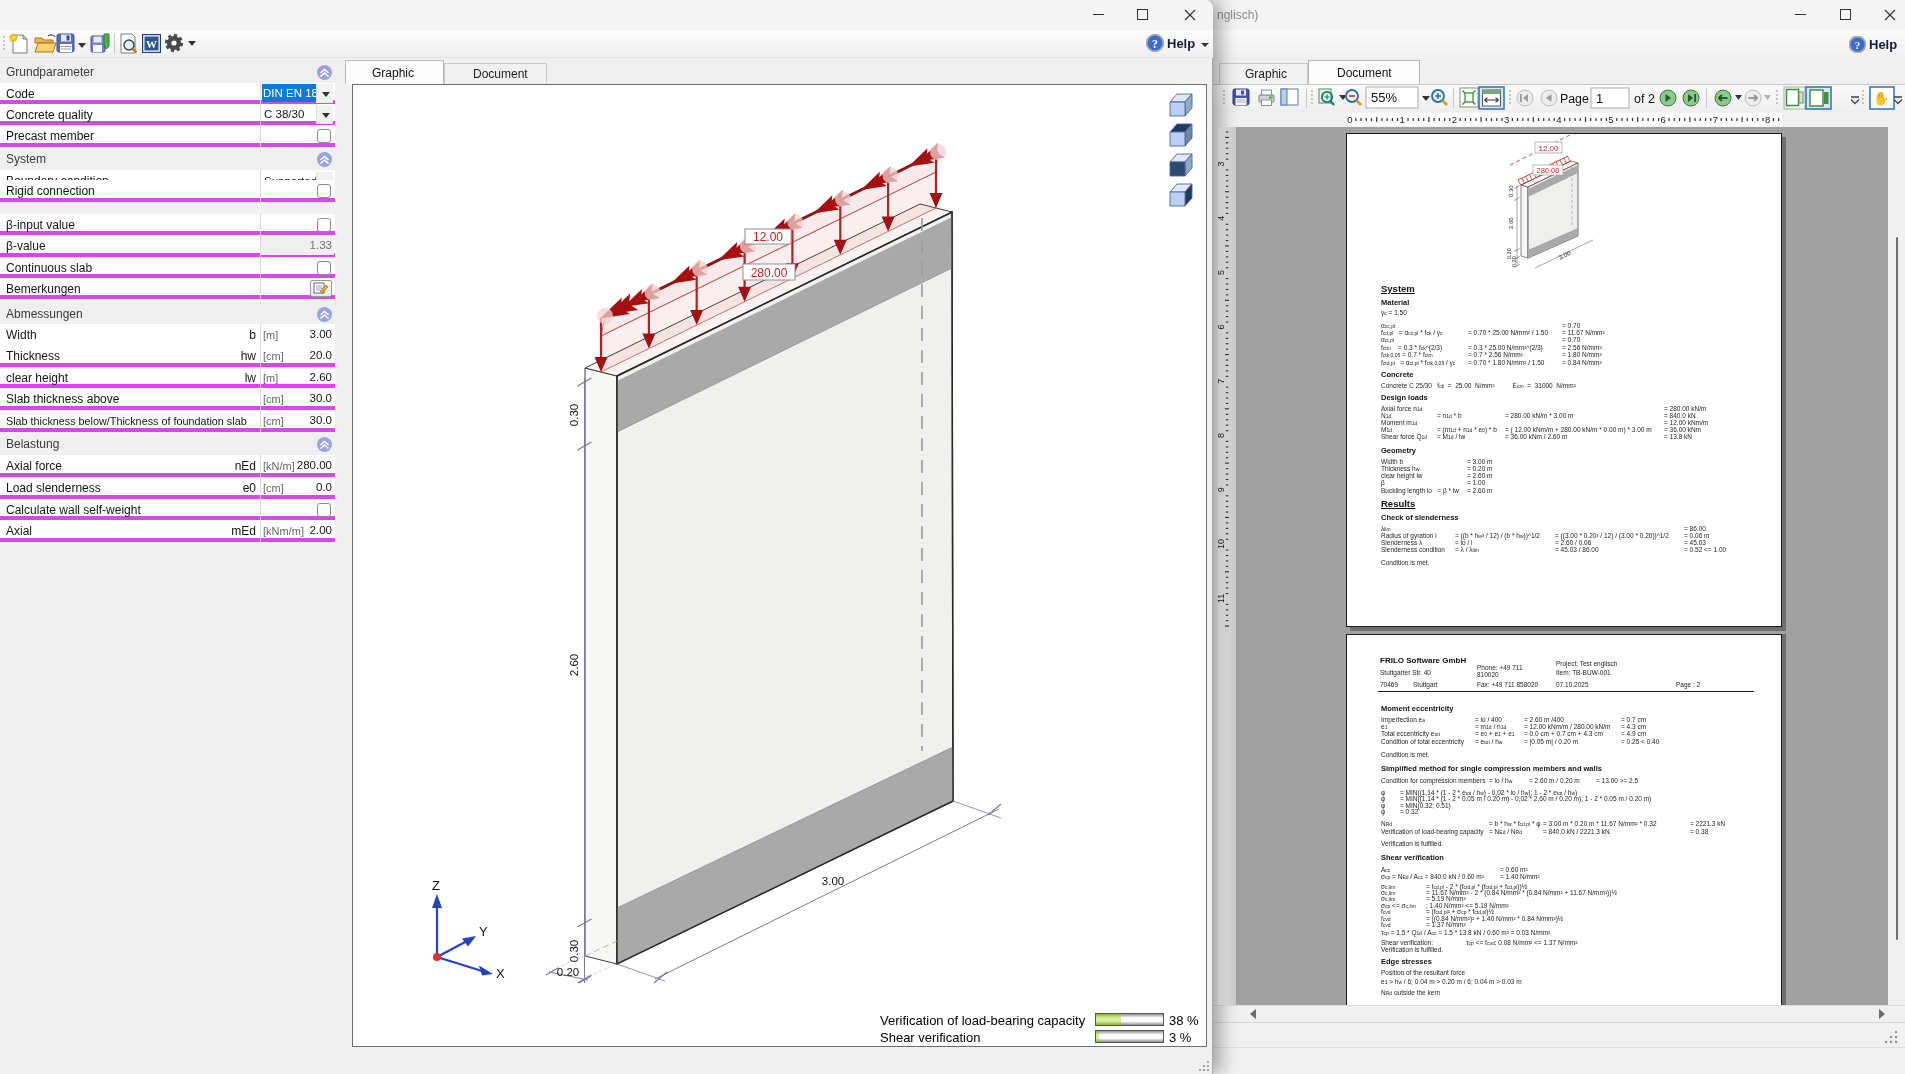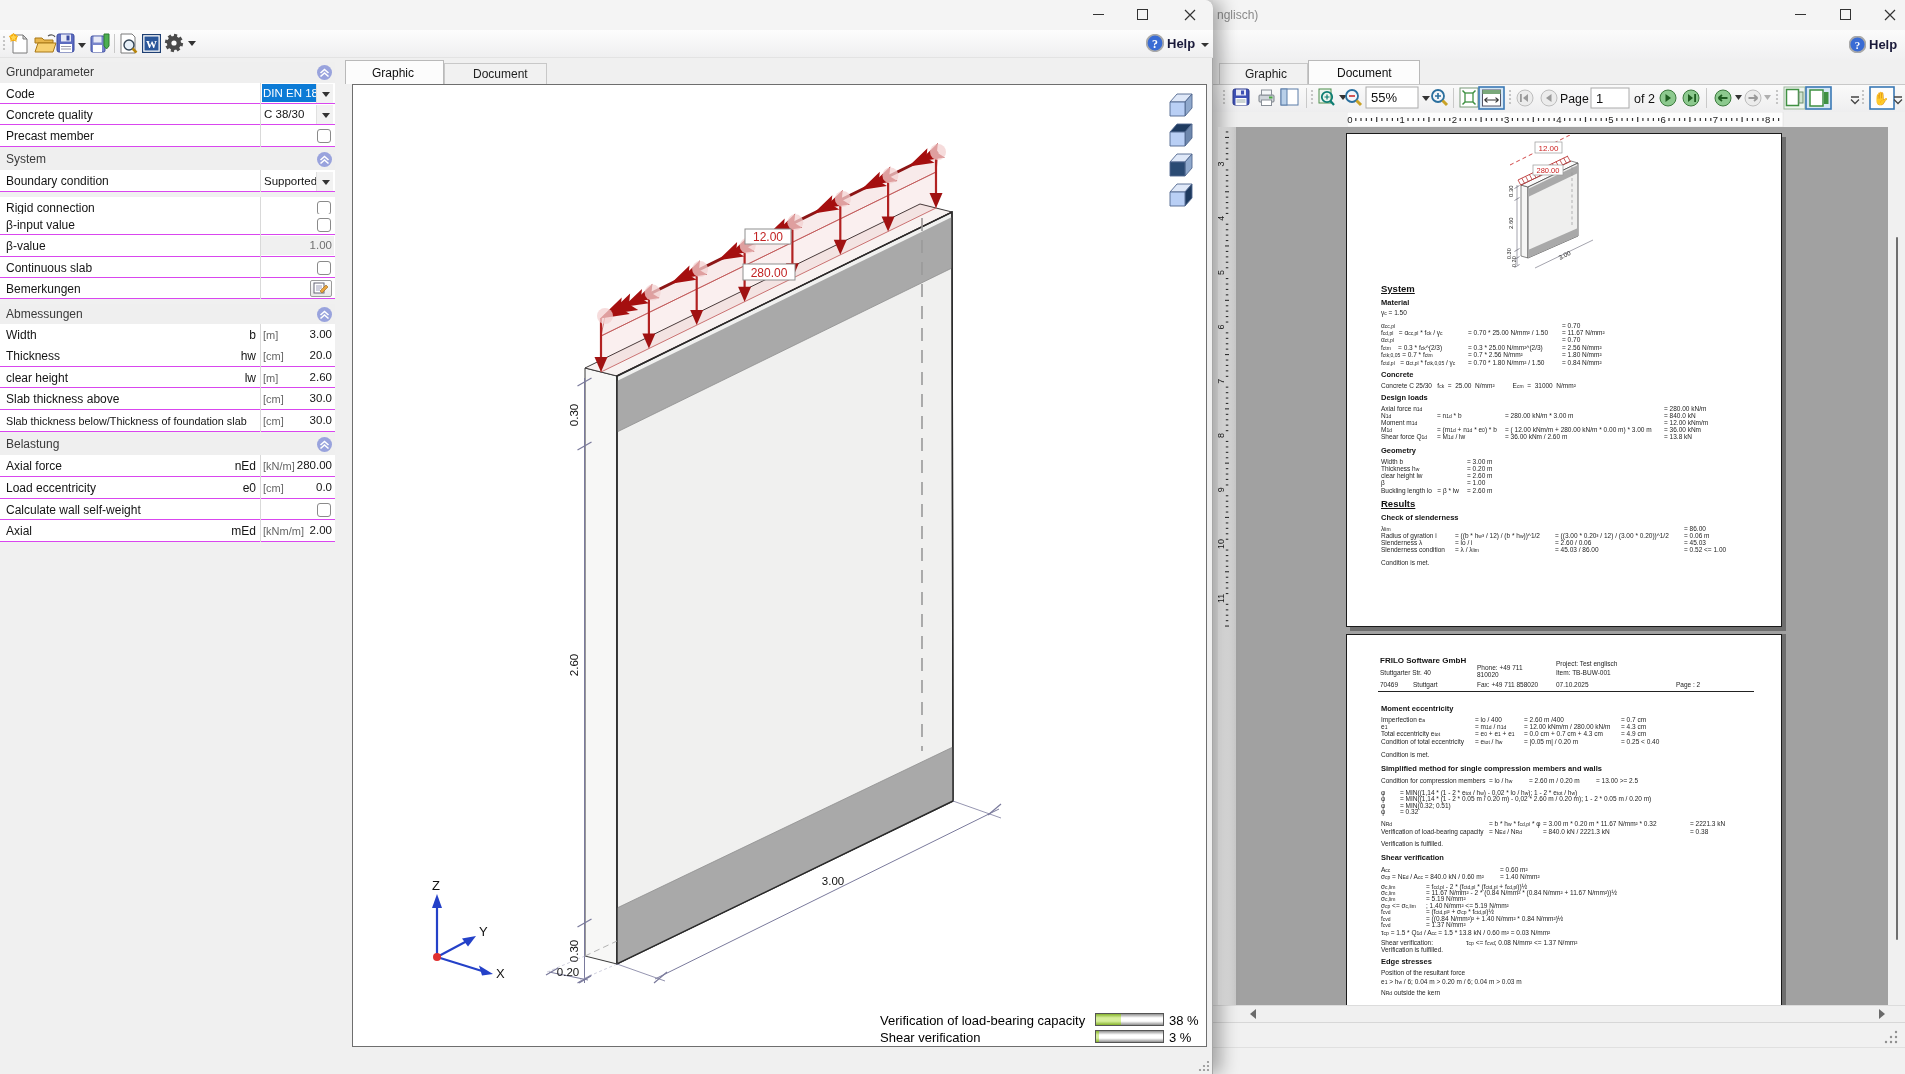--- a/index.html
+++ b/index.html
@@ -2,21 +2,21 @@
 <html><head><meta charset="utf-8">
 <style>
 *{margin:0;padding:0;box-sizing:border-box}
 html,body{width:1905px;height:1074px;overflow:hidden}
 body{font-family:"Liberation Sans",sans-serif;background:#f0f0f0;position:relative}
 .a{position:absolute}
 .tt{position:absolute;white-space:nowrap}
 .mini{font-size:6.5px;color:#1c1c1c;line-height:6.5px}
 .mb{font-size:7.5px;font-weight:bold;color:#111;line-height:7.5px}
 .hd{font-size:9.5px;font-weight:bold;text-decoration:underline;color:#111}
-.prow{position:absolute;left:0;width:335px;background:#fff;border-bottom:1px solid #d946ef}
+.prow{position:absolute;left:0;width:335px;background:#fff;border-bottom:4px solid #d946ef}
 .phdr{position:absolute;left:0;width:335px;background:#efefef;color:#3a3a3a}
 .plab{position:absolute;left:6px;top:4px;font-size:12px;color:#141414;white-space:nowrap}
 .psym{position:absolute;right:79px;top:4px;font-size:12px;color:#141414}
 .punit{position:absolute;left:263px;top:5px;font-size:11px;color:#666}
 .pval{position:absolute;right:3px;top:4px;font-size:11.5px;color:#141414}
 .cb{position:absolute;right:4px;top:4px;width:14px;height:14px;border:1px solid #8a8a8a;border-radius:3px;background:#fff}
 .dd{position:absolute;left:316px;top:1px;width:17px;height:19px;background:#f2f2f2;border-left:1px solid #e0e0e0}
 .dar{position:absolute;left:5px;top:8px;width:0;height:0;border-left:4px solid transparent;border-right:4px solid transparent;border-top:5px solid #333}
 .chev{position:absolute;right:3px;top:3px;width:15px;height:15px;border-radius:50%;background:#99a3dd;text-align:center}
 .vsep{position:absolute;top:0;width:1px;background:#d9d9d9}
@@ -669,35 +669,35 @@
       </svg></div>
   </div>
 <div class="prow" style="top:170px;height:22px">
     <div class="vsep" style="left:260px;height:22px"></div>
     <div class="plab">Boundary condition</div>
     <div class="tt" style="left:264px;top:5px;font-size:11.5px;color:#141414">Supported</div>
     <div class="dd" style="top:2px">
       <div class="dar"></div>
     </div>
   </div>
-<div class="prow" style="top:197px;height:22px">
+<div class="prow" style="top:180px;height:22px">
     <div class="vsep" style="left:260px;height:22px"></div>
     <div class="plab">Rigid connection</div>
     <div class="cb"></div>
   </div>
 <div class="prow" style="top:214px;height:21px">
     <div class="vsep" style="left:260px;height:21px"></div>
     <div class="plab">β-input value</div>
     <div class="cb"></div>
   </div>
 <div class="prow" style="top:235px;height:22px">
     <div class="vsep" style="left:260px;height:22px"></div>
     <div class="plab">β-value</div>
     <div class="a" style="left:261px;top:1px;width:73px;height:19px;background:#f0f0f0"></div>
-    <div class="pval" style="color:#707070">1.00</div>
+    <div class="pval" style="color:#707070">1.33</div>
   </div>
 <div class="prow" style="top:257px;height:21px">
     <div class="vsep" style="left:260px;height:21px"></div>
     <div class="plab">Continuous slab</div>
     <div class="cb"></div>
   </div>
 <div class="prow" style="top:278px;height:21px">
     <div class="vsep" style="left:260px;height:21px"></div>
     <div class="plab">Bemerkungen</div>
     <div class="a" style="left:310px;top:2px;width:22px;height:17px;background:linear-gradient(#fefefe,#e8e8e8);border:1px solid #9a9a9a;border-radius:2px"><svg width="20" height="15">
@@ -753,21 +753,21 @@
   </div>
 <div class="prow" style="top:455px;height:22px">
     <div class="vsep" style="left:260px;height:22px"></div>
     <div class="plab">Axial force</div>
     <div class="psym">nEd</div>
     <div class="punit">[kN/m]</div>
     <div class="pval">280.00</div>
   </div>
 <div class="prow" style="top:477px;height:22px">
     <div class="vsep" style="left:260px;height:22px"></div>
-    <div class="plab">Load eccentricity</div>
+    <div class="plab">Load slenderness</div>
     <div class="psym">e0</div>
     <div class="punit">[cm]</div>
     <div class="pval">0.0</div>
   </div>
 <div class="prow" style="top:499px;height:21px">
     <div class="vsep" style="left:260px;height:21px"></div>
     <div class="plab">Calculate wall self-weight</div>
     <div class="cb"></div>
   </div>
 <div class="prow" style="top:520px;height:22px">

